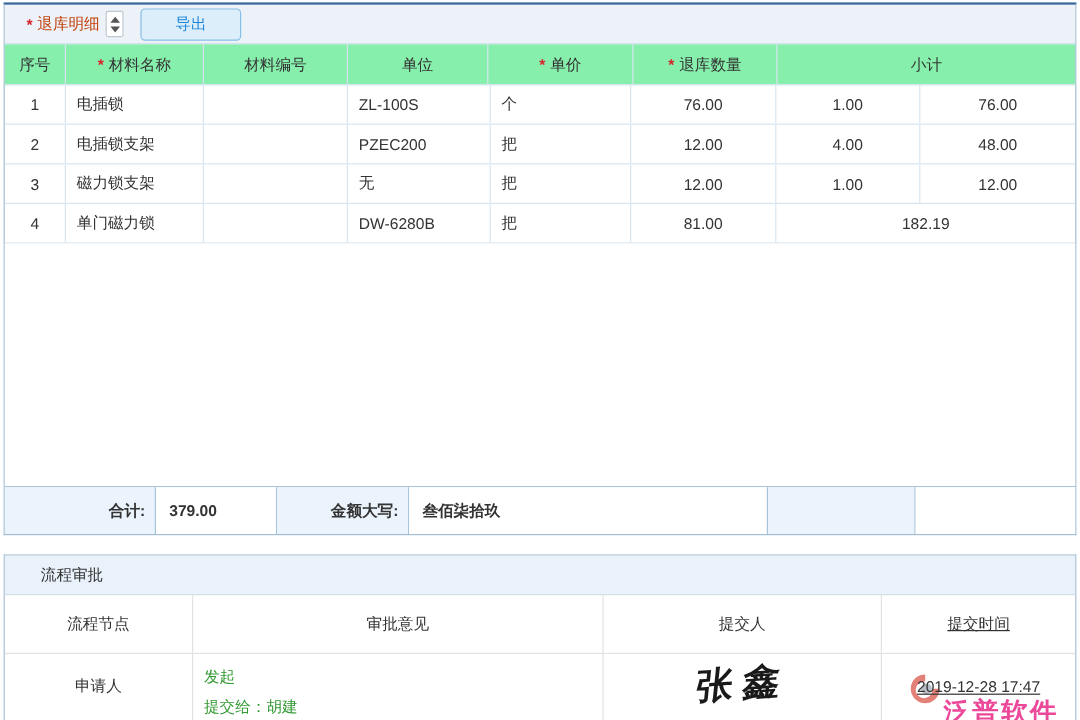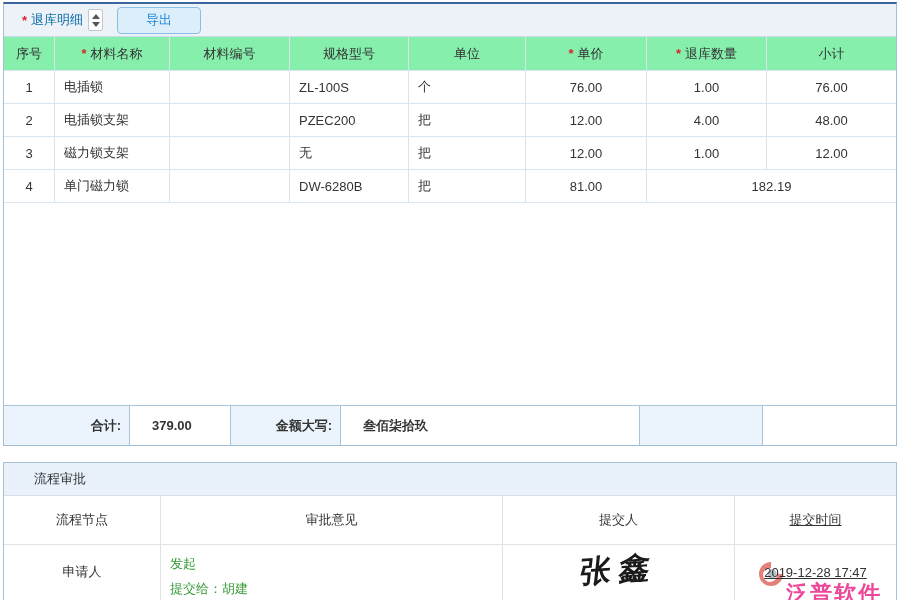--- a/index.html
+++ b/index.html
@@ -7,21 +7,21 @@
     font-family:"Liberation Sans","DejaVu Sans",sans-serif; font-size:13px; color:#333; }
   .panel { position:absolute; background:#fff; }
 
   
   #panel-detail { left:3px; top:2px; width:894px; height:444px;
     border:1px solid #a3bdd3; border-top:2px solid #39669c;
     display:flex; flex-direction:column; }
   .detail-bar { height:33px; background:#edf2f9; display:flex; align-items:center;
     padding-left:18px; border-bottom:1px solid #c9dcea; flex:none; }
   .req { color:#d9232c; margin-right:4px; font-weight:bold; }
-  .bar-title { color:#0369a1; }
+  .bar-title { color:#c2410c; }
   .spinner { width:15px; height:22px; background:#fff; border:1px solid #c0c8d0;
     border-radius:2px; margin-left:5px; display:flex; flex-direction:column;
     align-items:center; justify-content:center; gap:3px; cursor:pointer; }
   .tri-up { width:0; height:0; border-left:4px solid transparent; border-right:4px solid transparent; border-bottom:5px solid #555; }
   .tri-down { width:0; height:0; border-left:4px solid transparent; border-right:4px solid transparent; border-top:5px solid #555; }
   .export-btn { margin-left:14px; padding:3px 28px 4px; background:#ddeefb;
     border:1px solid #86bfe8; border-radius:4px; color:#1c87d9; font-size:13px; cursor:pointer; }
 
   .grid-row { display:flex; flex:none; height:33px; border-bottom:1px solid #d8e5f0; }
   .grid-row.head { height:34px; background:#86efac; }
@@ -35,21 +35,21 @@
   .c5{width:121px; justify-content:center;}
   .c6{width:120px; justify-content:center;}
   .c7{flex:1; justify-content:center;}
   .grid-row.head > div { justify-content:center; padding-left:0; }
   .grid-filler { flex:1; background:#fff; }
 
   .detail-footer { flex:none; height:40px; border-top:1px solid #a9c3d8; display:flex;font-weight:bold; }
   .detail-footer > div { border-right:1px solid #a9c3d8; display:flex; align-items:center; }
   .detail-footer > div:last-child { border-right:none; }
   .f-label { background:#ebf4fc; justify-content:flex-end; padding-right:8px; }
-  .f-val { background:#fff; padding-left:22px; }
+  .f-val { background:#fff; padding-left:11px; }
   .fw1{width:126px;} .fw2{width:101px;} .fw3{width:110px;} .fw4{width:299px;} .fw5{width:123px;} .fw6{flex:1;}
 
   
   #panel-approval { left:3px; top:462px; width:894px; height:160px;
     border:1px solid #a9c0d4; display:flex; flex-direction:column; overflow:hidden; }
   .appr-bar { height:33px; background:#e9f2fb; display:flex; align-items:center;
     padding-left:30px; border-bottom:1px solid #d9dee3; flex:none; }
   .appr-row { display:flex; flex:none; }
   .appr-row.head { height:49px; border-bottom:1px solid #e2e2e2; }
   .appr-row > div { border-right:1px solid #e2e2e2; display:flex; overflow:hidden; }
@@ -91,23 +91,20 @@
     <div class="c0">
         <span>序号</span>
       </div>
     <div class="c1">
         <span class="req">*</span>
         <span>材料名称</span>
       </div>
     <div class="c2">
         <span>材料编号</span>
       </div>
-    <div class="c3">
-        <span>规格型号</span>
-      </div>
     <div class="c4">
         <span>单位</span>
       </div>
     <div class="c5">
         <span class="req">*</span>
         <span>单价</span>
       </div>
     <div class="c6">
         <span class="req">*</span>
         <span>退库数量</span>

